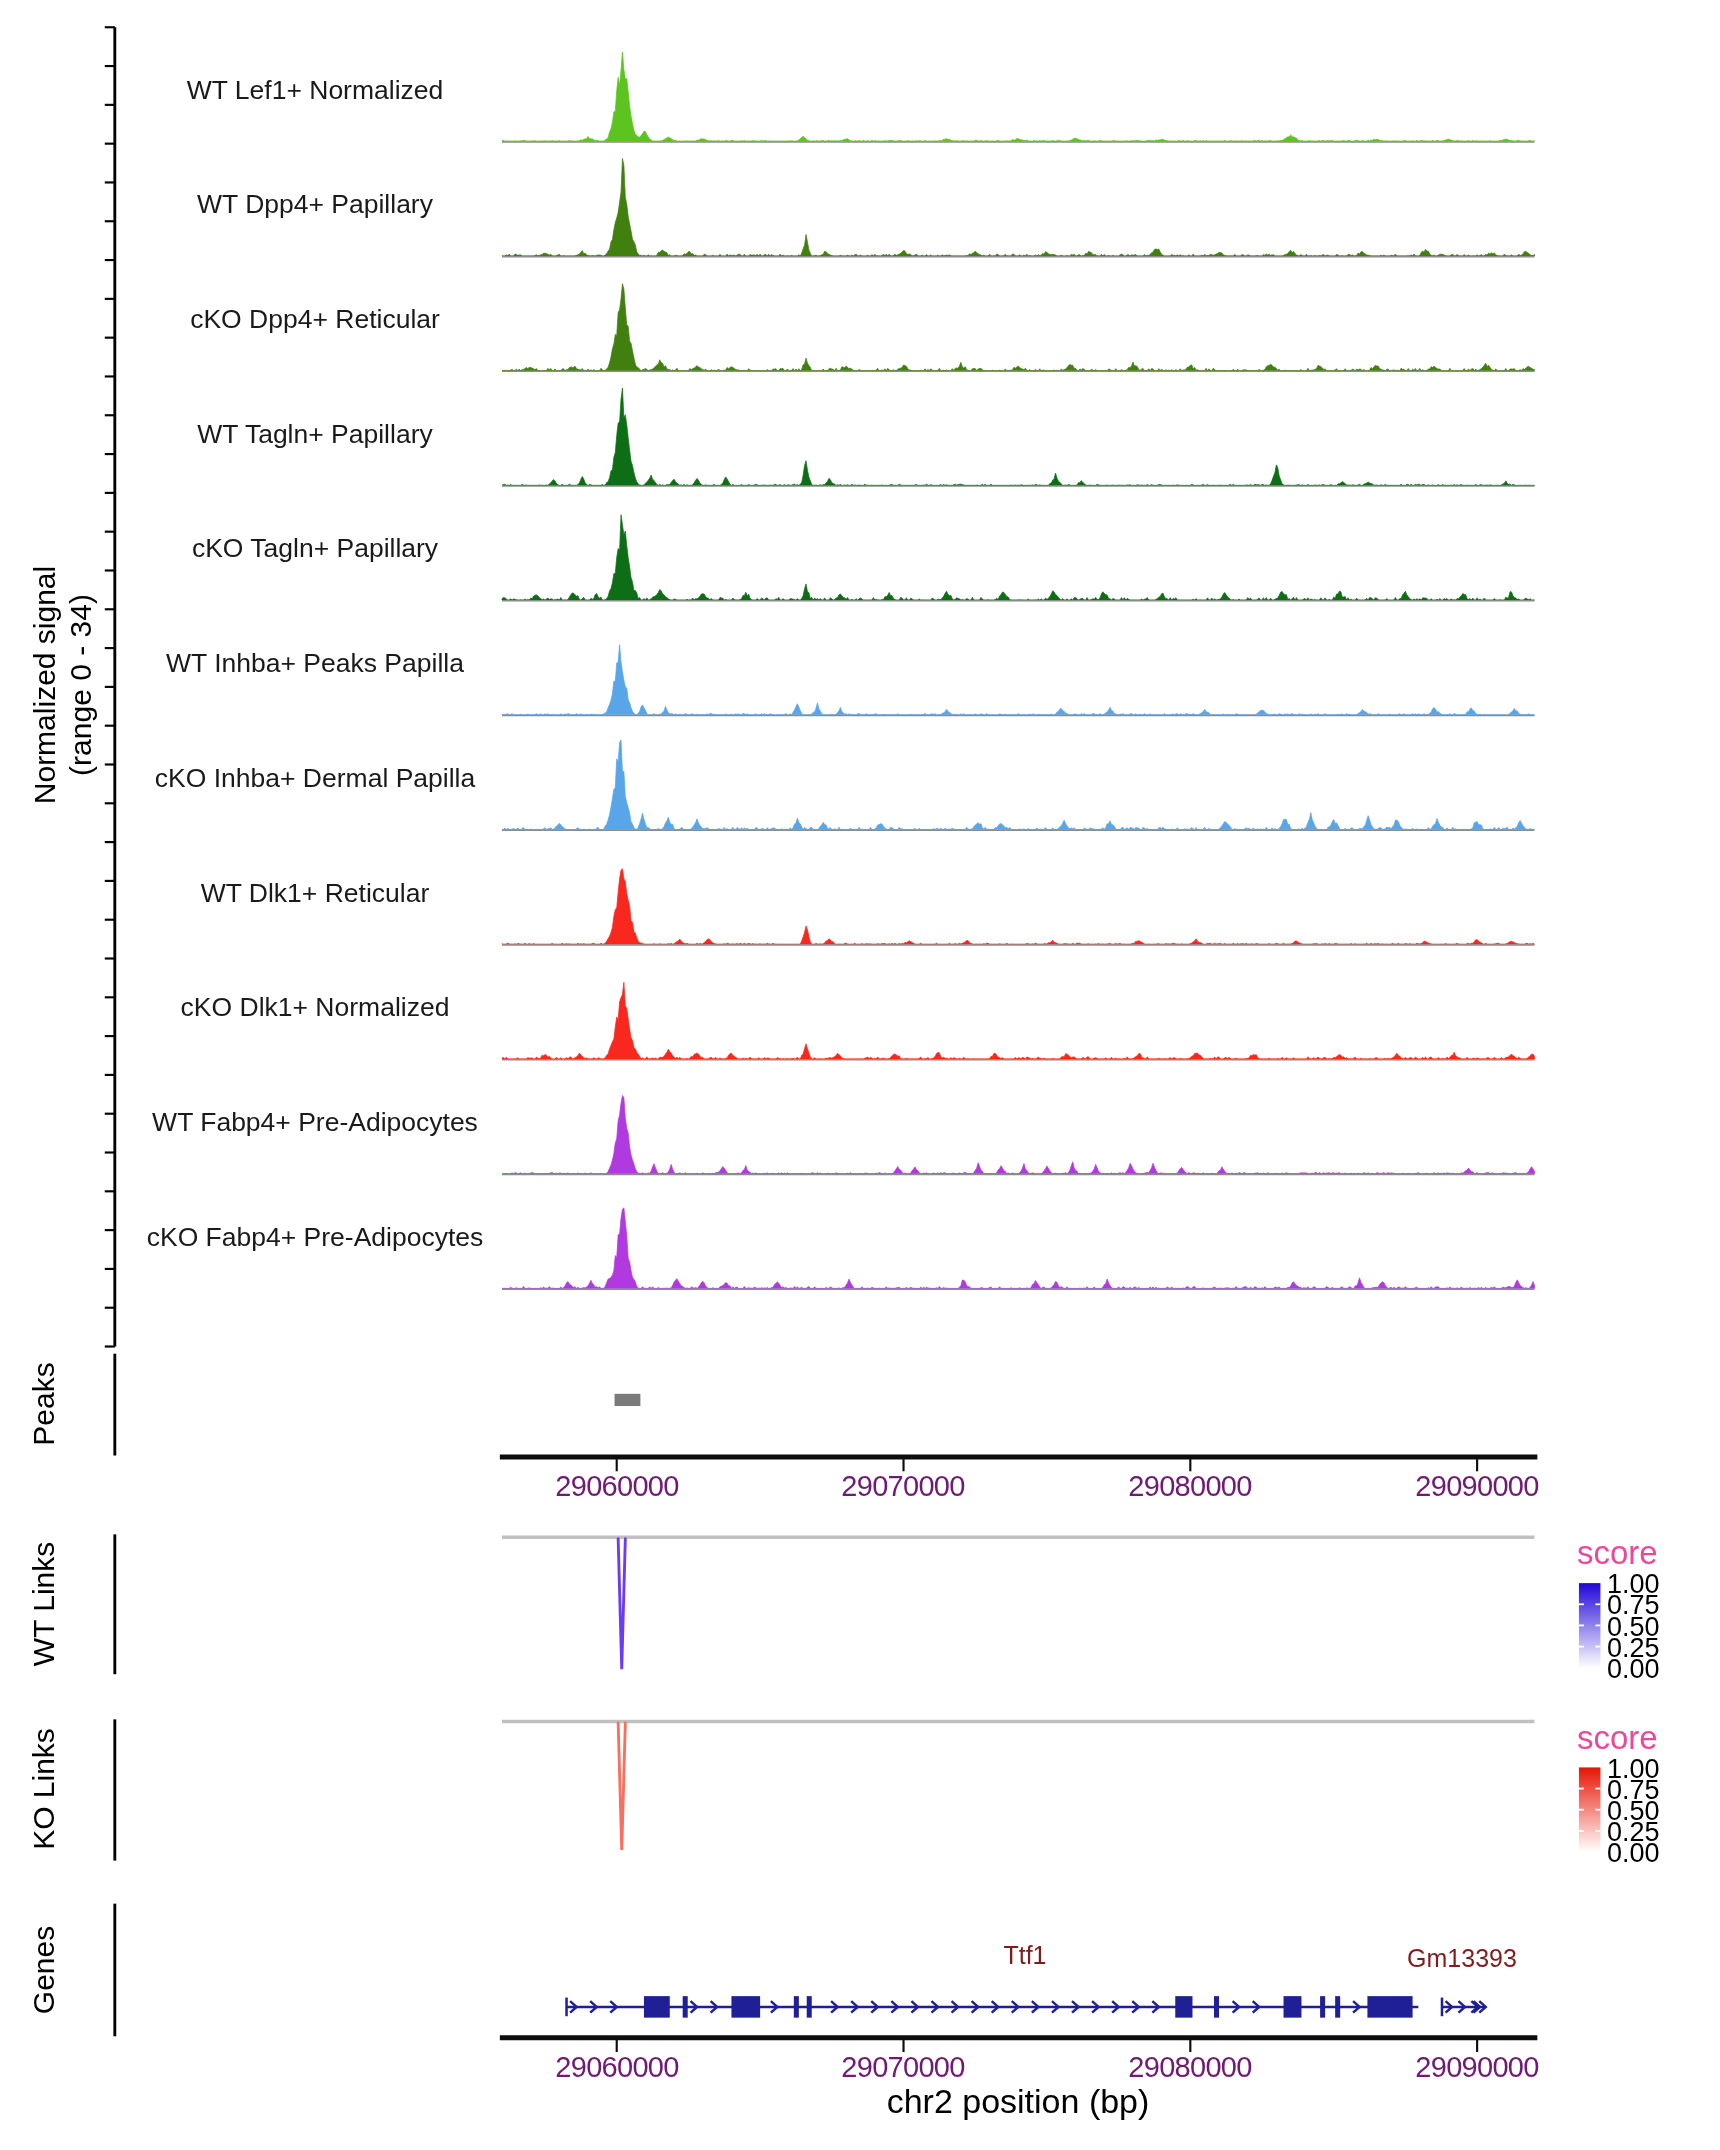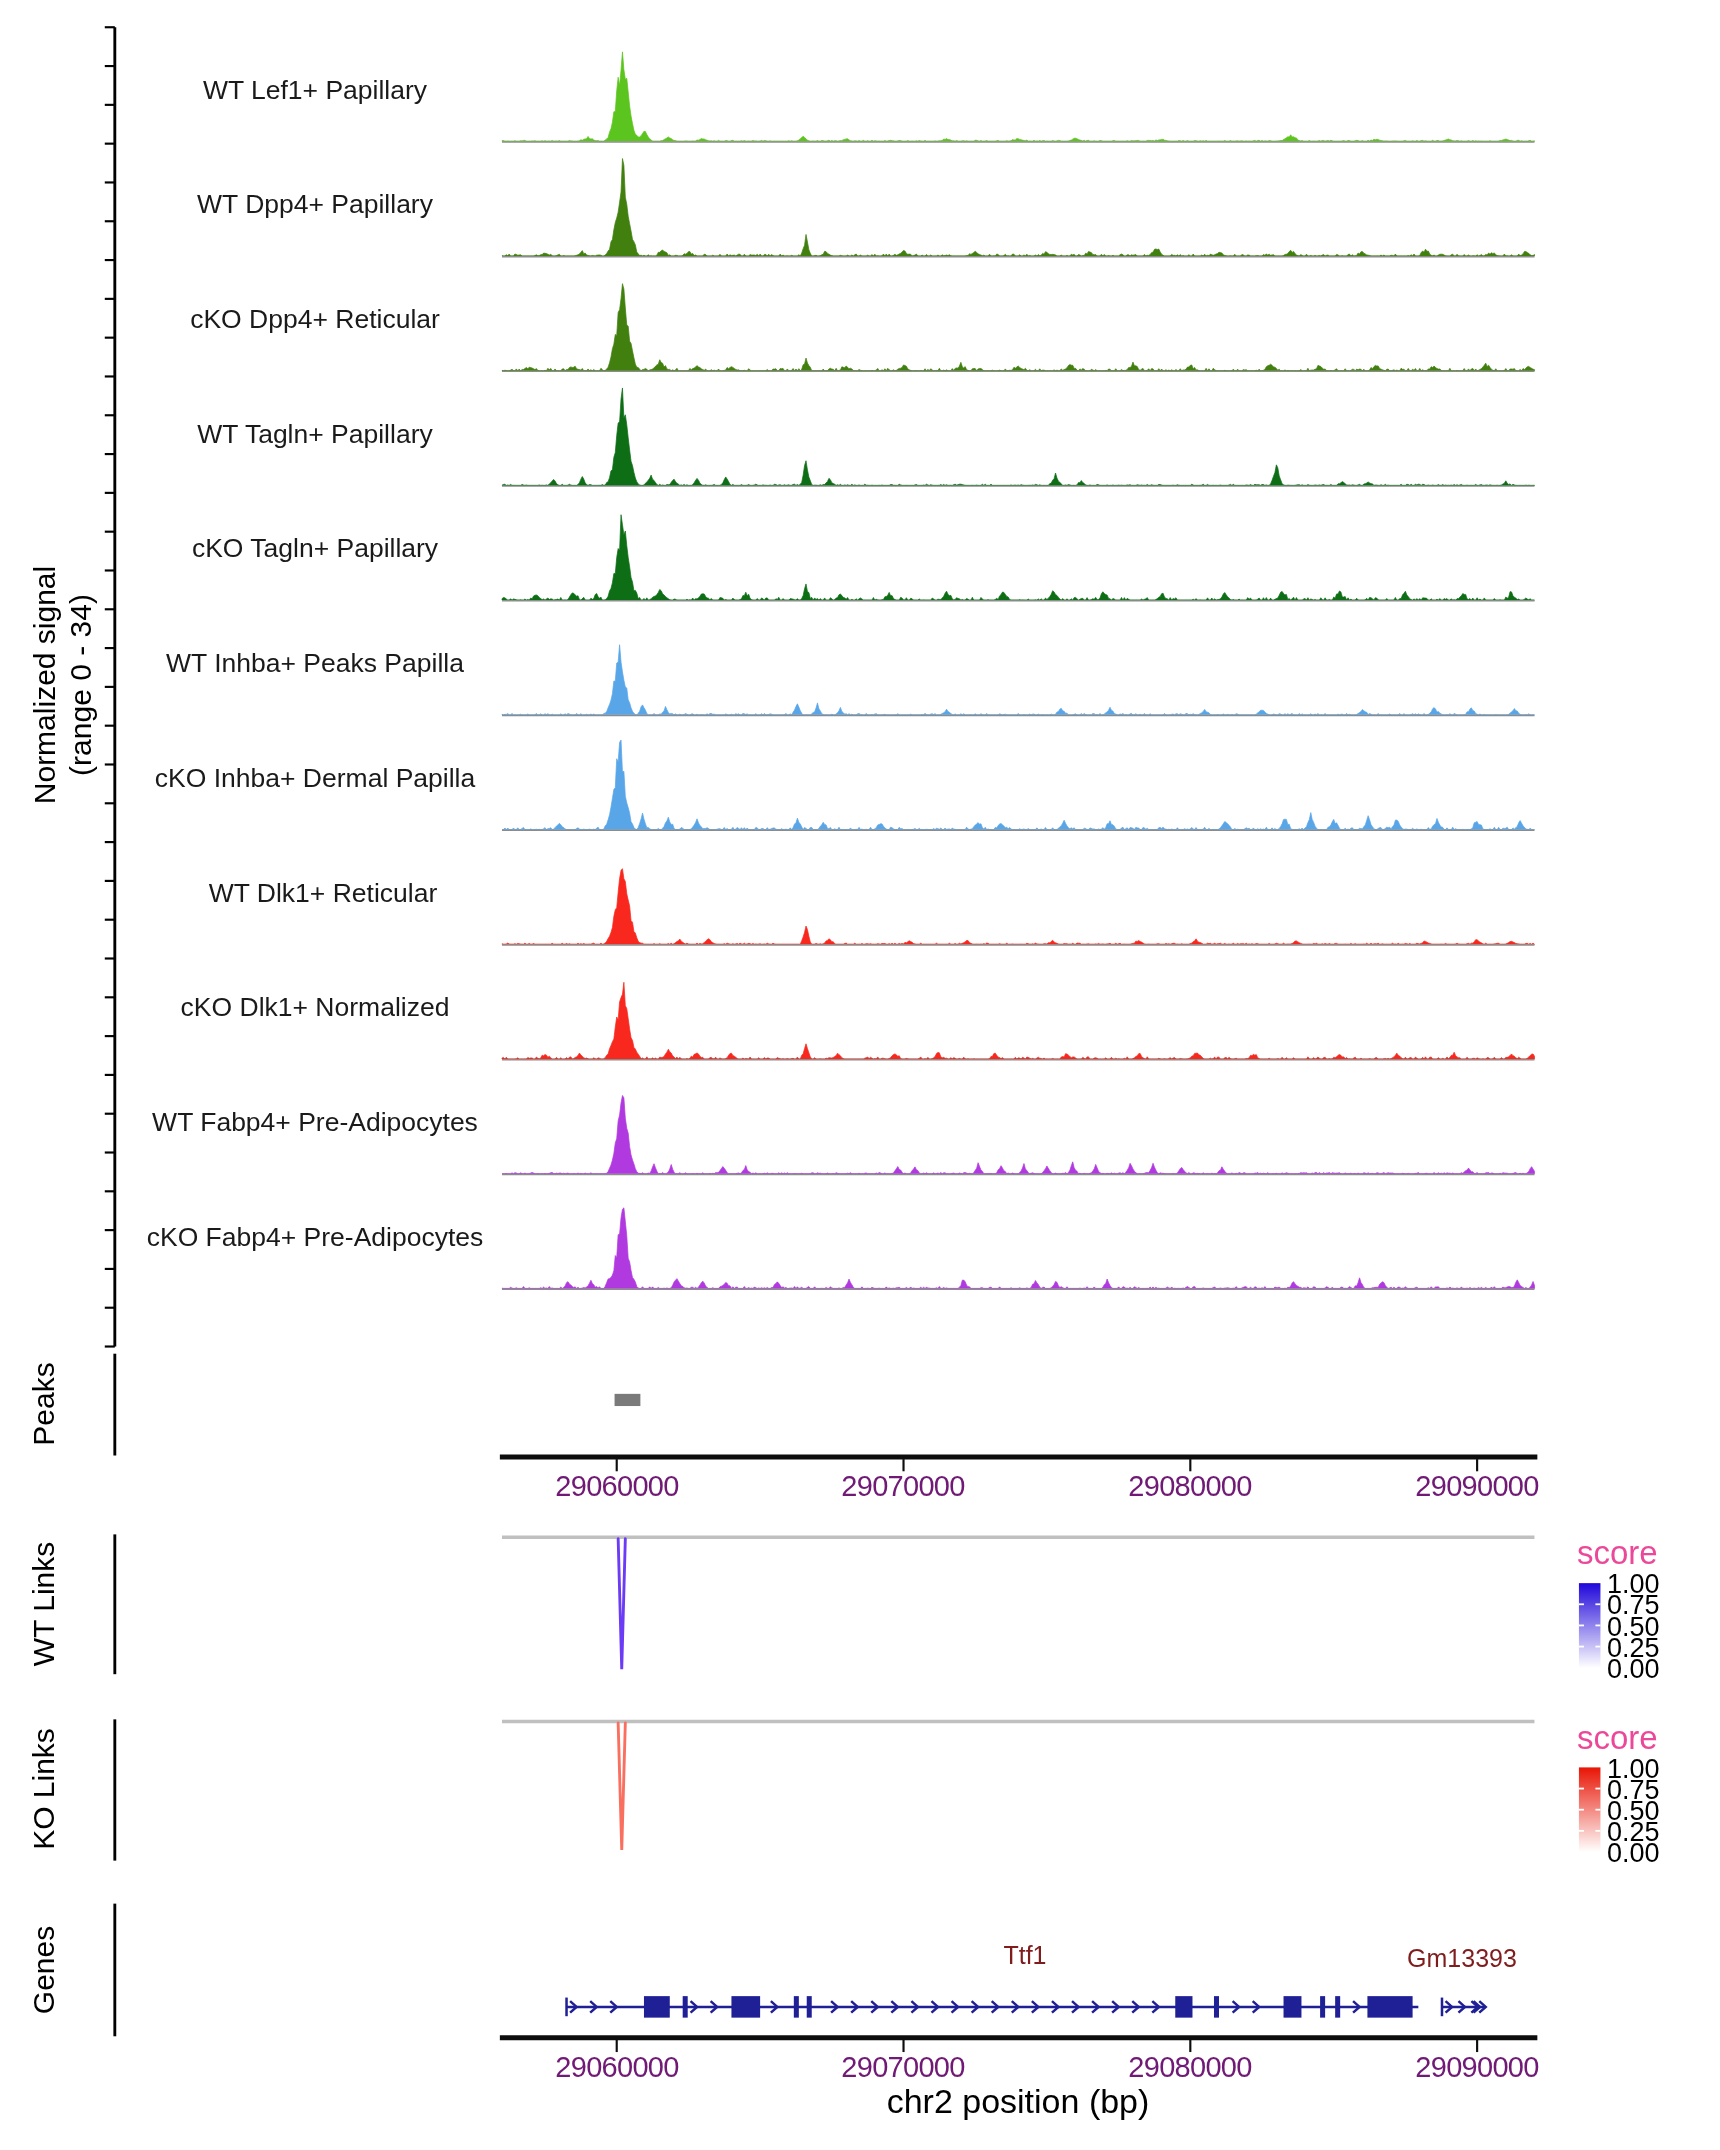--- a/index.html
+++ b/index.html
@@ -191,28 +191,28 @@
     </div>
     <div class="lbl vlbl" style="left:44px;top:1404px;">Peaks</div>
     <div class="lbl vlbl" style="left:44px;top:1604px;">WT Links</div>
     <div class="lbl vlbl" style="left:44px;top:1789px;">KO Links</div>
     <div class="lbl vlbl" style="left:44px;top:1970px;">Genes</div>
     <div class="lbl axis-title" style="left:1018px;top:2101px;">chr2 position (bp)</div>
     <div class="lbl legend-title" style="left:1577px;top:1553px;transform:translate(0,-50%);">score</div>
     <div class="lbl legend-title" style="left:1577px;top:1738px;transform:translate(0,-50%);">score</div>
     <div class="lbl gene-lbl" style="left:1025px;top:1955px;">Ttf1</div>
     <div class="lbl gene-lbl" style="left:1462px;top:1958px;">Gm13393</div>
-  <div class="lbl track-lbl" style="left: 315px; top: 90px;">WT Lef1+ Papillary</div>
+  <div class="lbl track-lbl" style="left: 315px; top: 90px;">WT Lef1+ Normalized</div>
       <div class="lbl track-lbl" style="left: 315px; top: 204px;">WT Dpp4+ Papillary</div>
       <div class="lbl track-lbl" style="left: 315px; top: 319px;">cKO Dpp4+ Reticular</div>
       <div class="lbl track-lbl" style="left: 315px; top: 434px;">WT Tagln+ Papillary</div>
       <div class="lbl track-lbl" style="left: 315px; top: 548px;">cKO Tagln+ Papillary</div>
       <div class="lbl track-lbl" style="left: 315px; top: 663px;">WT Inhba+ Peaks Papilla</div>
       <div class="lbl track-lbl" style="left: 315px; top: 778px;">cKO Inhba+ Dermal Papilla</div>
-      <div class="lbl track-lbl" style="left: 315px; top: 893px; margin-left: 8px;">WT Dlk1+ Reticular</div>
+      <div class="lbl track-lbl" style="left: 315px; top: 893px;">WT Dlk1+ Reticular</div>
       <div class="lbl track-lbl" style="left: 315px; top: 1007px;">cKO Dlk1+ Normalized</div>
       <div class="lbl track-lbl" style="left: 315px; top: 1122px;">WT Fabp4+ Pre-Adipocytes</div>
       <div class="lbl track-lbl" style="left: 315px; top: 1237px;">cKO Fabp4+ Pre-Adipocytes</div>
       <div class="lbl tick-lbl" style="left: 617px; top: 1486px;">29060000</div>
       <div class="lbl tick-lbl" style="left: 903px; top: 1486px;">29070000</div>
       <div class="lbl tick-lbl" style="left: 1190px; top: 1486px;">29080000</div>
       <div class="lbl tick-lbl" style="left: 1477px; top: 1486px;">29090000</div>
       <div class="lbl tick-lbl" style="left: 617px; top: 2067px;">29060000</div>
       <div class="lbl tick-lbl" style="left: 903px; top: 2067px;">29070000</div>
       <div class="lbl tick-lbl" style="left: 1190px; top: 2067px;">29080000</div>

